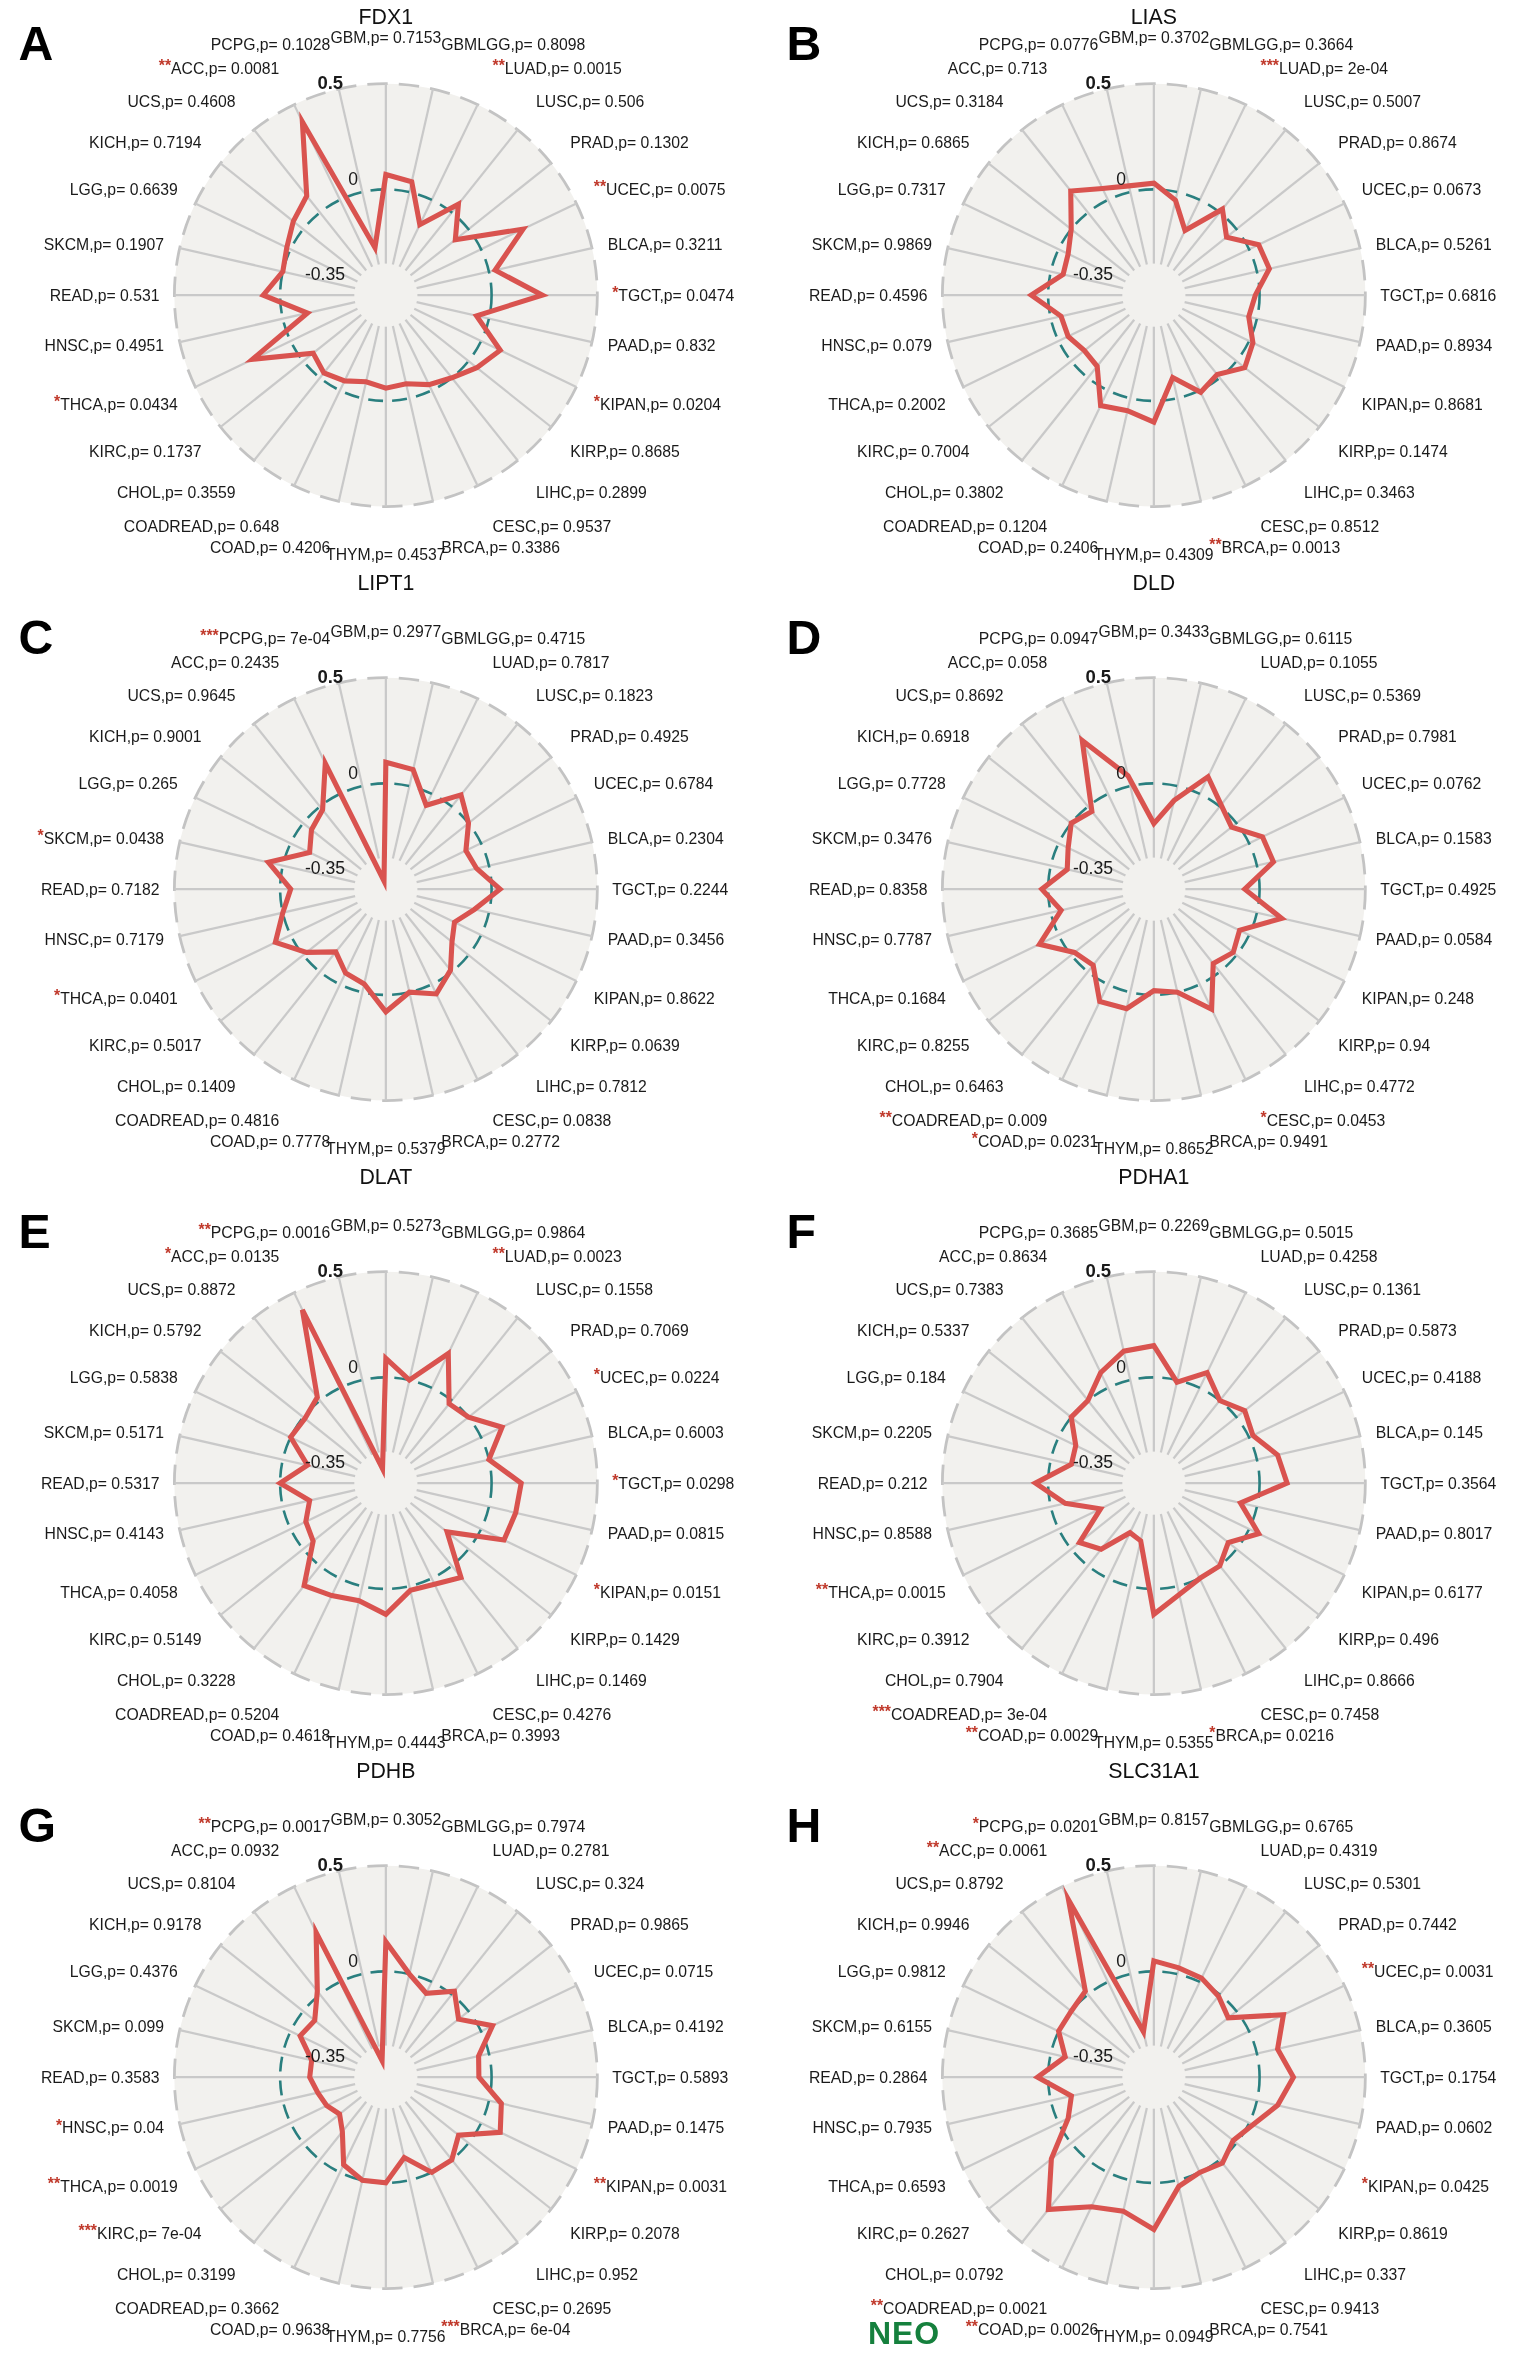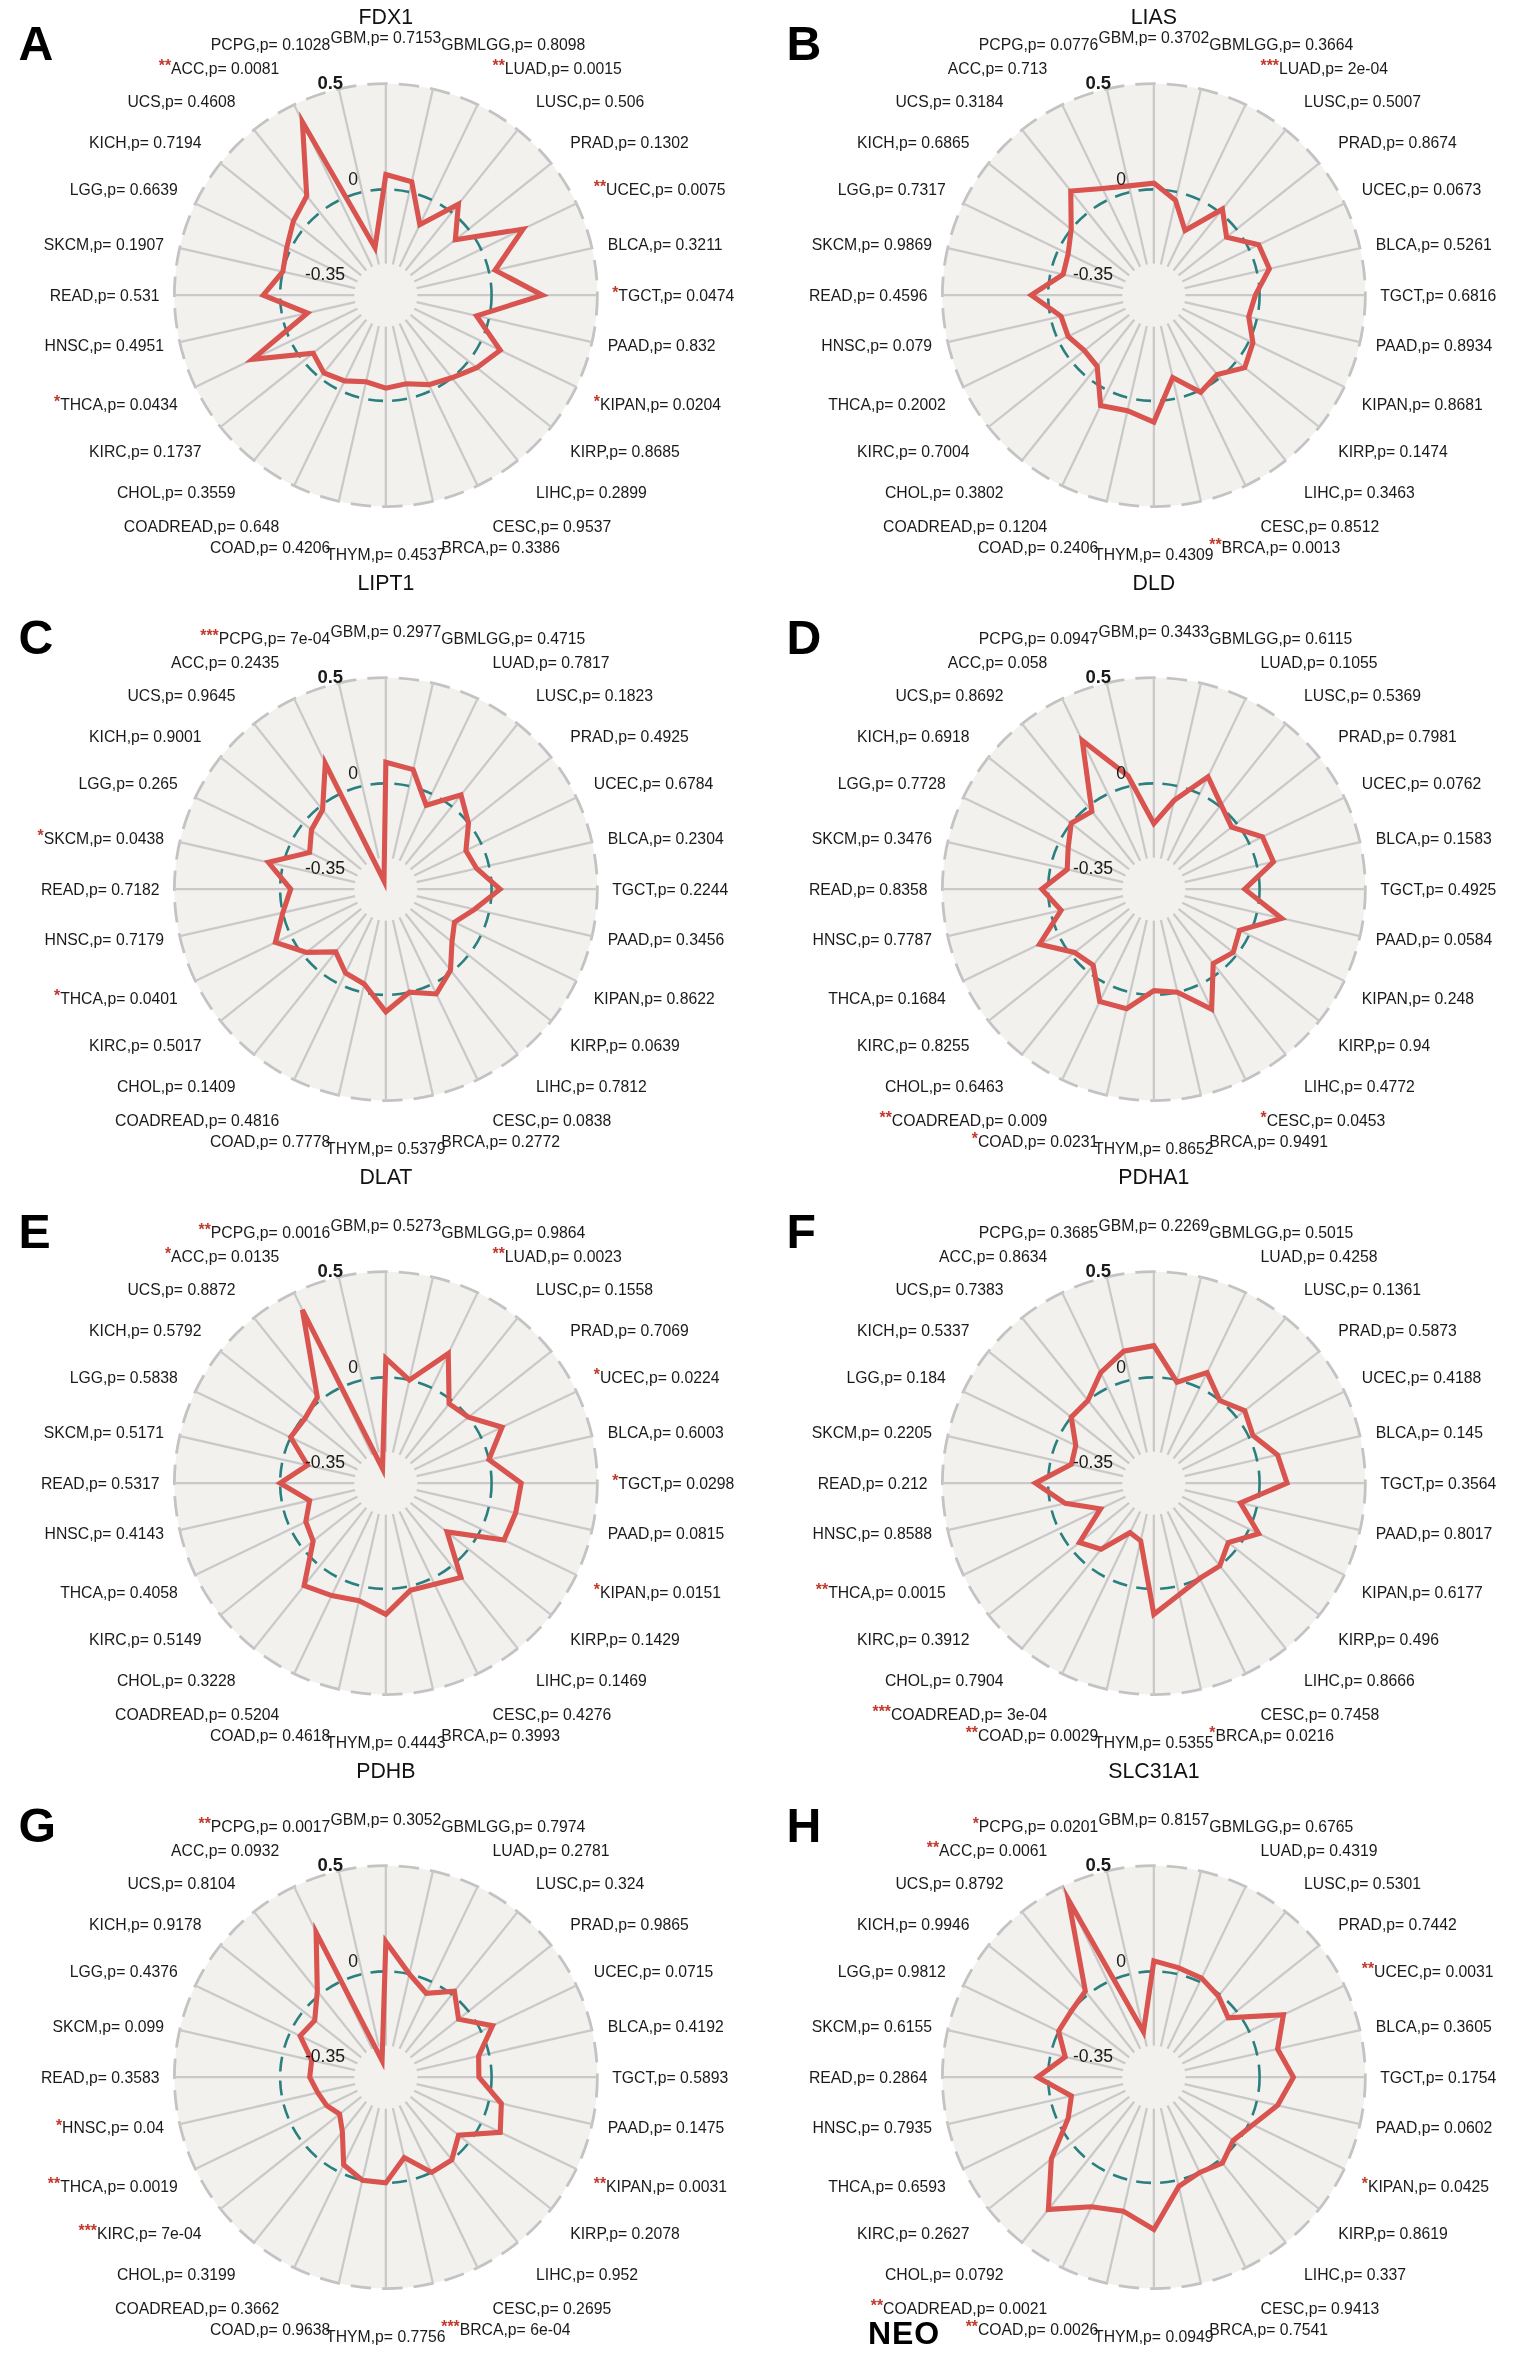--- a/index.html
+++ b/index.html
@@ -1,20 +1,20 @@
 <!DOCTYPE html>
 <html style="font-size:15px"><head>
 <meta charset="utf-8">
 <style>
   html,body{margin:0;padding:0;background:#ffffff;}
   body{width:1537px;height:2375px;position:relative;font-family:"Liberation Sans",sans-serif;}
   #radar-grid{display:grid;grid-template-columns:768px 769px;grid-auto-rows:594px;width:1537px;height:2375px;}
   .panel{position:relative;overflow:visible;}
   .panel svg{overflow:visible;display:block;}
-  #neo-label{position:absolute;left:868px;top:2315px;font-size:32px;font-weight:700;color:#000000;letter-spacing:0.9px;}
+  #neo-label{position:absolute;left:868px;top:2315px;font-size:32px;font-weight:700;color:#15803d;letter-spacing:0.9px;}
   text{font-family:"Liberation Sans",sans-serif;}
 </style>
 </head>
 <body>
 
 <main id="radar-grid">
     <div class="panel">
       <svg width="768" height="594" viewBox="0 0 828 640">
         <circle cx="416" cy="318" r="228" fill="#f2f1ee" stroke="#c3c3c3" stroke-width="3" stroke-dasharray="22 12"></circle>
         <line x1="416" y1="284" x2="416" y2="90" stroke="#c9c9c9" stroke-width="2.4"></line>

